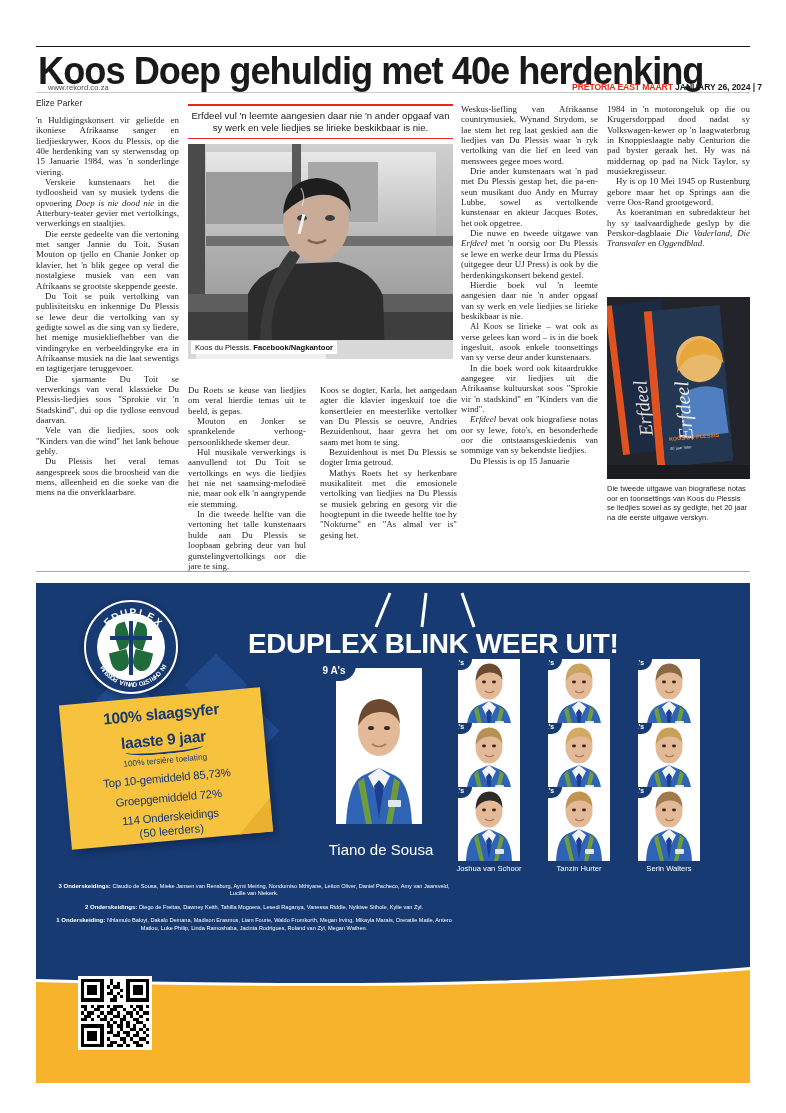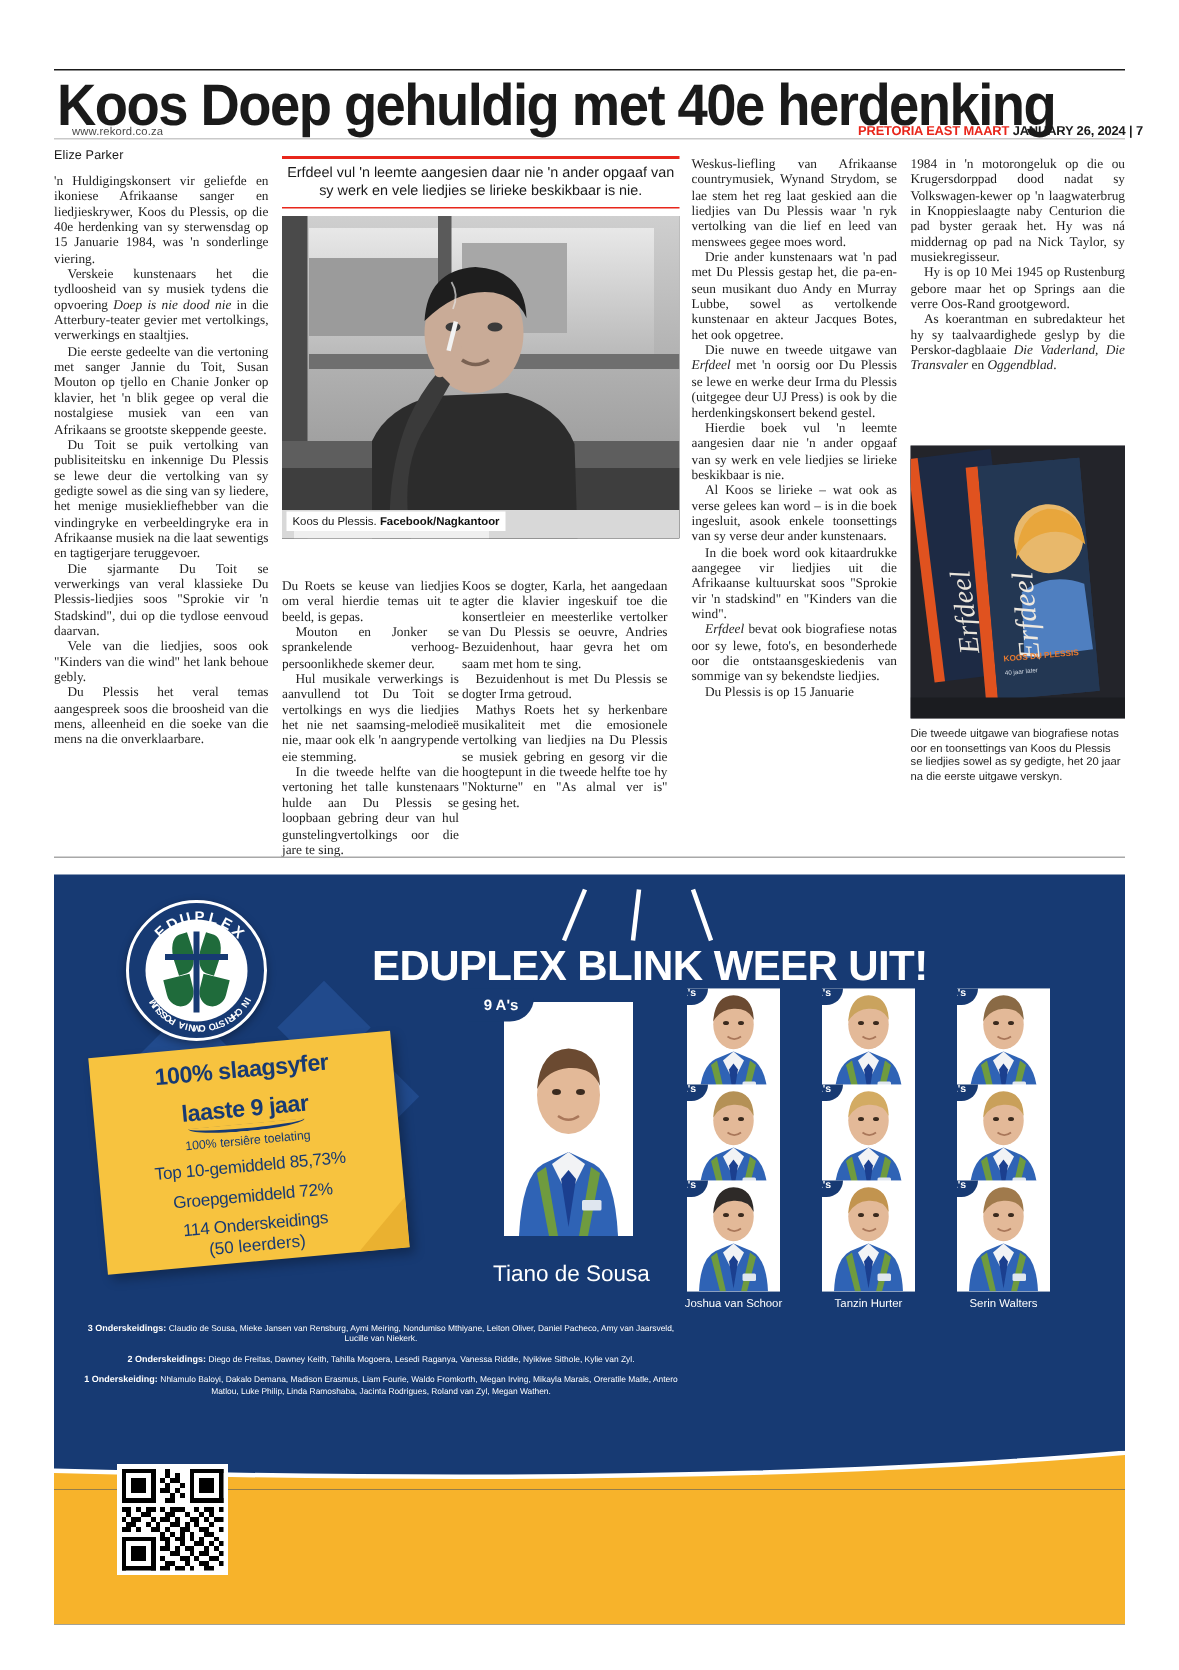--- a/index.html
+++ b/index.html
@@ -55,21 +55,21 @@
     font-family:"Liberation Sans", sans-serif;
     font-size:8.4px; color:#1a1a1a; letter-spacing:.1px;
   }
   .col { position:absolute; font-size:8.9px; line-height:10.35px; color:#1e1e1e; text-align:justify; }
   .col p { text-indent: 9px; margin:0; }
   .col p.first { text-indent: 0; }
   .col i, .col em { font-style: italic; }
 
   #col1 { left:36px; top:115px; width:143px; }
   #col2a { left:188px; top:385px; width:118px; }
-  #col2b { left:308px; top:385px; width:137px; }
+  #col2b { left:320px; top:385px; width:137px; }
   #col3 { left:461px; top:104px; width:137px; }
   #col4 { left:607px; top:104px; width:143px; }
 
   
   .pullquote-wrap { position:absolute; left:188px; top:104px; width:265px; }
   .pq-rule { height:1.6px; background:#e8261b; }
   .pullquote {
     font-family:"Liberation Sans", sans-serif;
     font-size:9.6px; line-height:12px; color:#1a1a1a;
     text-align:center; padding:4px 2px 4px 2px;

